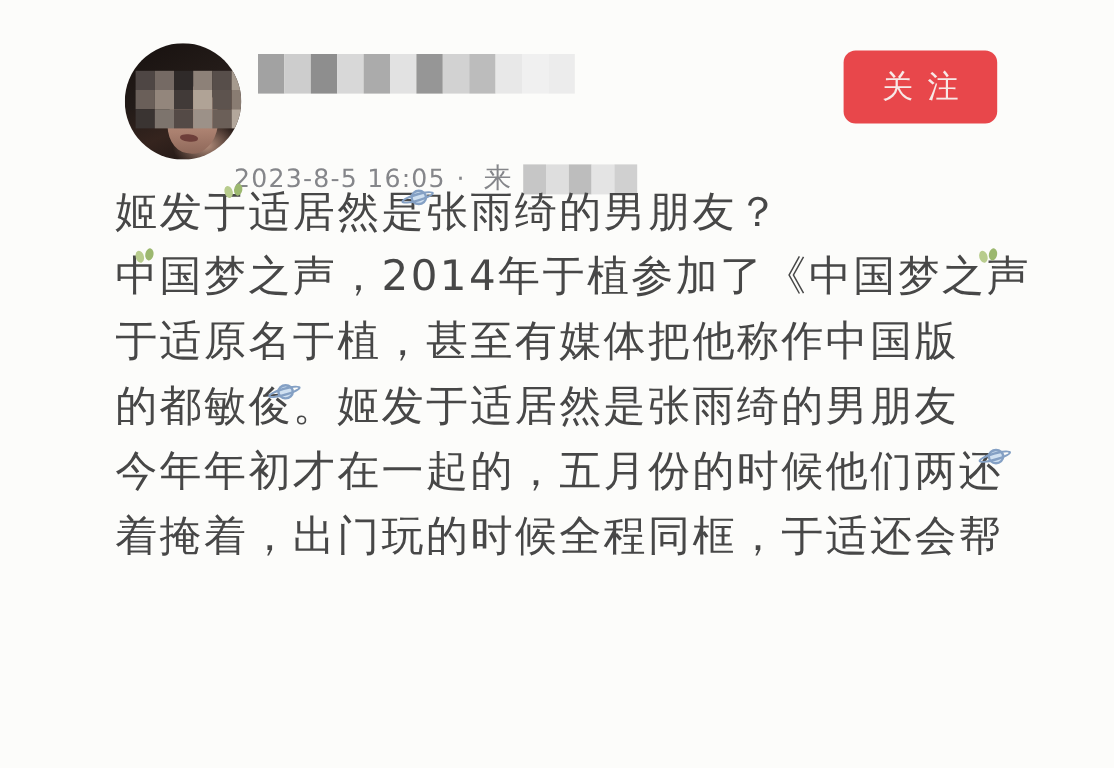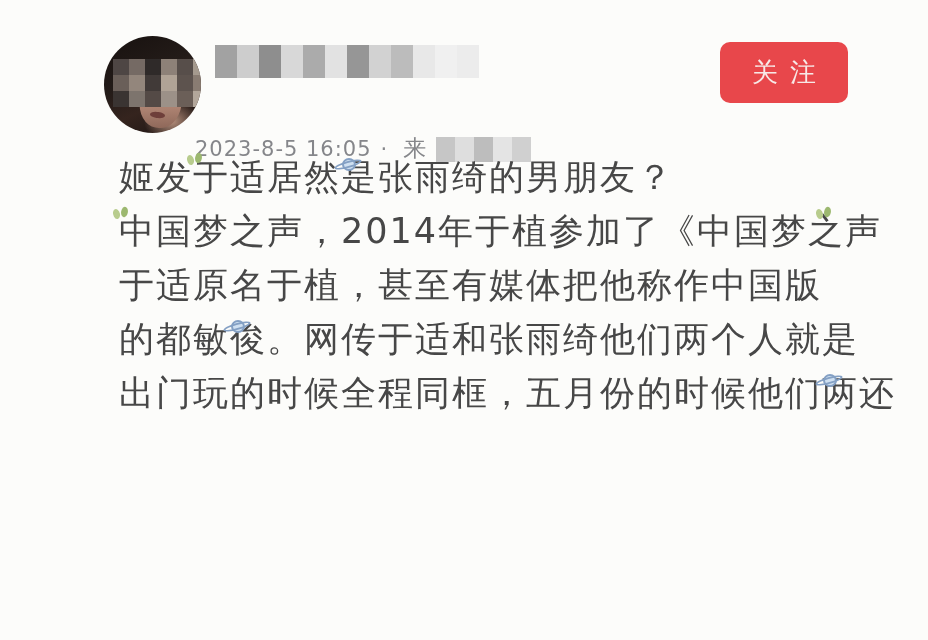--- a/index.html
+++ b/index.html
@@ -51,34 +51,34 @@
     display: flex; align-items: center; gap: 9px;
     color: #85868a; font-size: 21px; letter-spacing: 1px;
     white-space: nowrap;
     margin-top: 41px;
   }
   .meta .source-prefix { font-size: 23px; margin-left: 6px; }
   .source-mosaic { display: flex; height: 25px; margin-top: 2px; }
   .source-mosaic i { display: block; width: 19px; height: 25px; }
 
   .follow-btn {
-    position: absolute; left: 720px; top: 42px;
+    position: absolute; left: 703px; top: 42px;
     width: 128px; height: 61px;
     border: none; border-radius: 10px;
     background: #e8474b;
     color: #f7e9e7;
     font-family: "DejaVu Sans", sans-serif;
     font-size: 26px; letter-spacing: 12px; text-indent: 12px;
     display: flex; align-items: center; justify-content: center;
     cursor: pointer;
   }
 
   
   .content {
-    position: absolute; left: 119px; top: 150px;
+    position: absolute; left: 96px; top: 150px;
     width: 780px;
     color: #474747;
     font-size: 35px; line-height: 54px; letter-spacing: 2px;
     white-space: nowrap;
   }
   .content-line { height: 54px; }
 
   
   .saturn-icon { position: absolute; width: 30px; height: 20px; pointer-events: none; }
   .saturn-icon::before {
@@ -161,22 +161,23 @@
         <i style="background: rgb(208, 208, 208);"></i>
       </span>
   </div>
 
   <button class="follow-btn">关注</button>
 
   <div class="content">
     <div class="content-line">姬发于适居然是张雨绮的男朋友？</div>
     <div class="content-line">中国梦之声，2014年于植参加了《中国梦之声</div>
     <div class="content-line">于适原名于植，甚至有媒体把他称作中国版</div>
-    <div class="content-line">的都敏俊。网传于适和张雨绮他们两个人就是</div>
-    <div class="content-line">出门玩的时候全程同框，五月份的时候他们两还</div>
+    <div class="content-line">的都敏俊。姬发于适居然是张雨绮的男朋友</div>
+    <div class="content-line">今年年初才在一起的，五月份的时候他们两还</div>
+    <div class="content-line">着掩着，出门玩的时候全程同框，于适还会帮</div>
   </div>
 
 <span class="sprout-icon" style="left: 186px; top: 152px;"></span>
     <span class="saturn-icon" style="left: 334px; top: 156px;"></span>
     <span class="sprout-icon" style="left: 112px; top: 206px;"></span>
     <span class="sprout-icon" style="left: 815px; top: 206px;"></span>
     <span class="saturn-icon" style="left: 223px; top: 318px;"></span>
     <span class="saturn-icon" style="left: 815px; top: 372px;"></span>
   </div>
 

